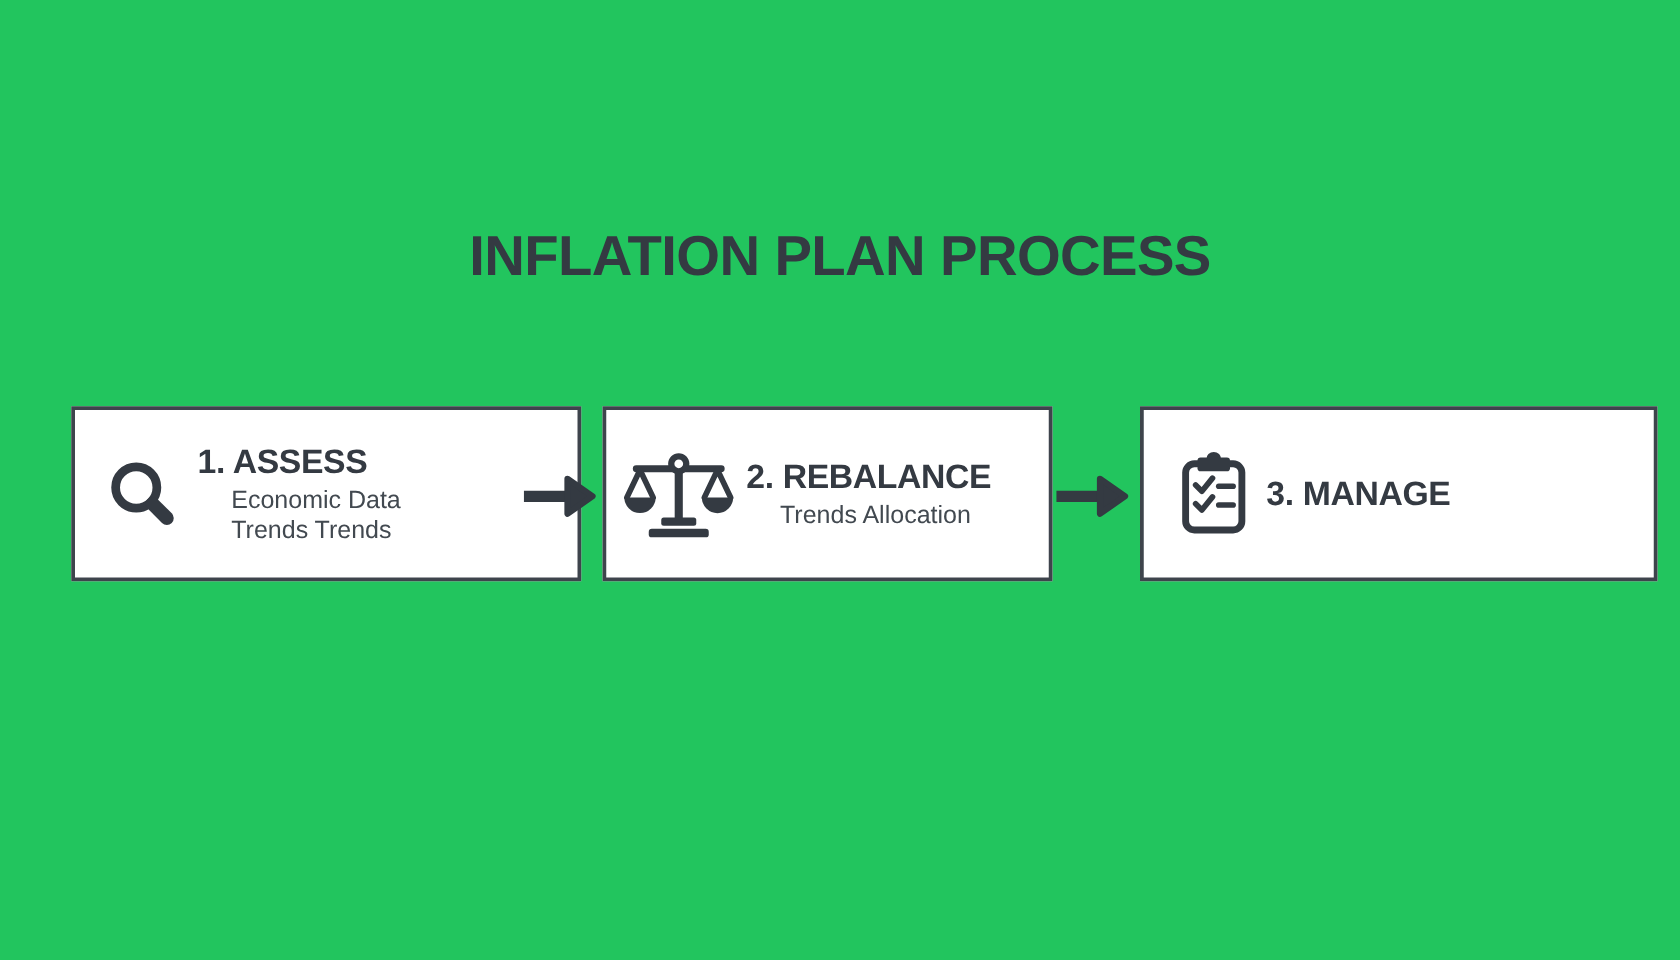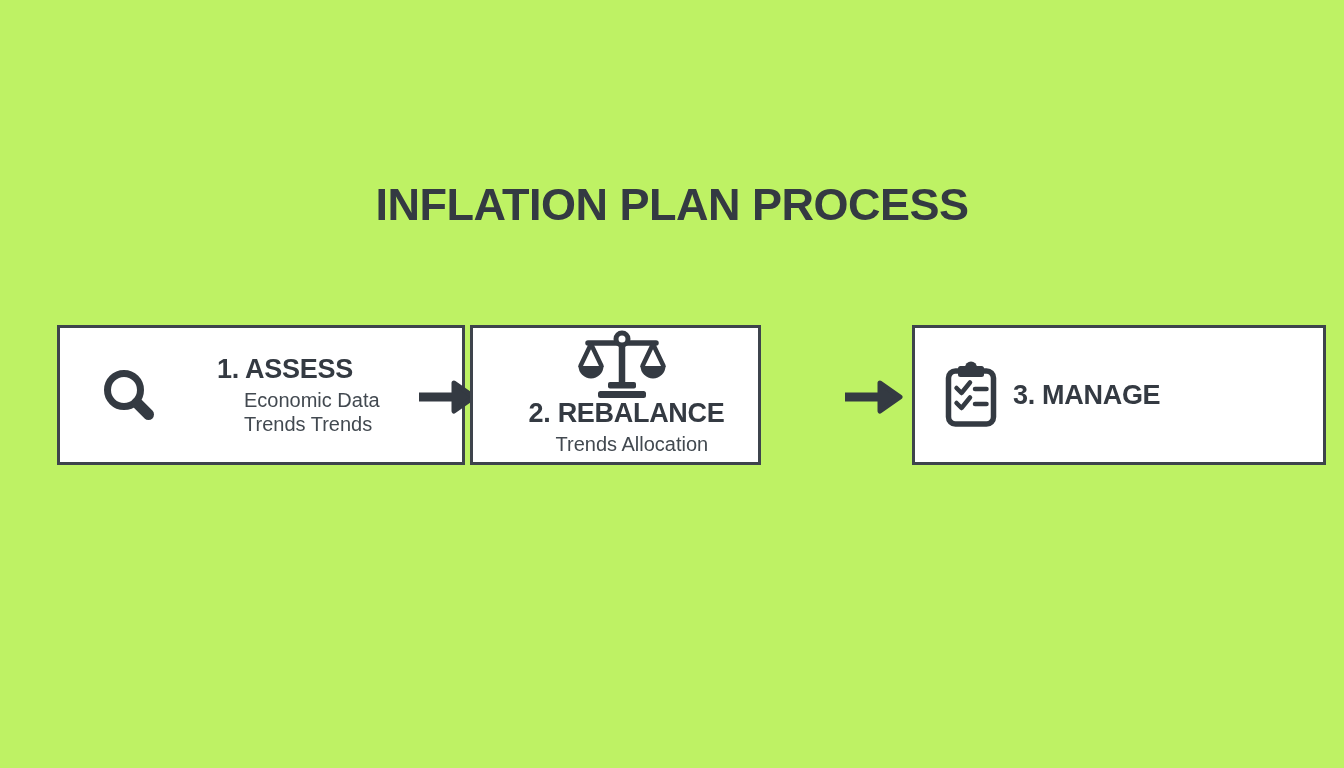--- a/index.html
+++ b/index.html
@@ -1,21 +1,21 @@
 <!DOCTYPE html>
 <html><head>
 <meta charset="utf-8">
 <style>
   * { margin: 0; padding: 0; box-sizing: border-box; }
   html, body { background: #eceeef; }
   .canvas {
     position: relative;
     width: 1344px;
     height: 768px;
-    background: #bef264;
+    background: #22c55e;
     overflow: hidden;
     font-family: "Liberation Sans", sans-serif;
     color: #343a42;
   }
   .title {
     position: absolute;
     top: 182px;
     left: 0;
     width: 100%;
     text-align: center;
@@ -27,22 +27,22 @@
   }
   .step-box {
     position: absolute;
     top: 325px;
     height: 140px;
     background: #ffffff;
     border: 3px solid #3e444c;
     display: flex;
     align-items: center;
   }
-  .box1 { left: 57px;  width: 408px; padding-left: 40px; gap: 44px; }
-  .box2 { left: 470px; width: 291px; padding-left: 13px; flex-direction: column; }
+  .box1 { left: 57px;  width: 408px; padding-left: 25px; }
+  .box2 { left: 482px; width: 360px; padding-left: 13px; }
   .box3 { left: 912px; width: 414px; padding-left: 29px; }
   .icon { display: flex; align-items: center; justify-content: center; flex: 0 0 auto; }
   .icon svg { display: block; }
   .step-text { margin-left: 15px; }
   .box2 .step-text { margin-left: 9px; }
   .step-label {
     font-size: 27px;
     font-weight: bold;
     letter-spacing: -0.3px;
     color: #343a42;

